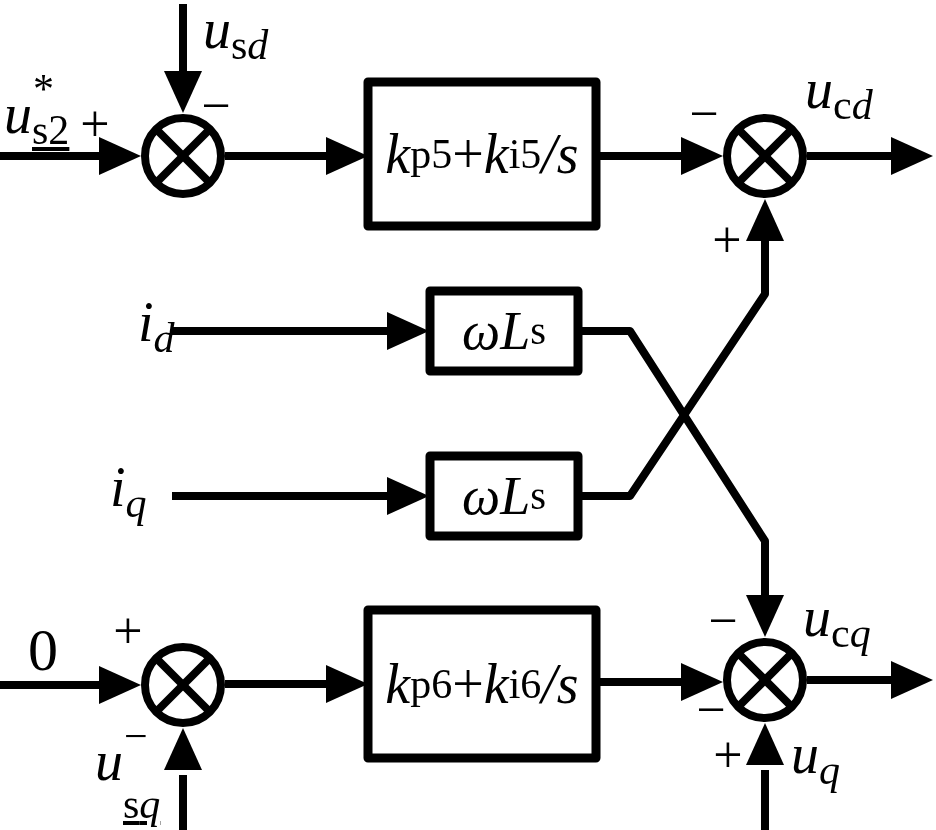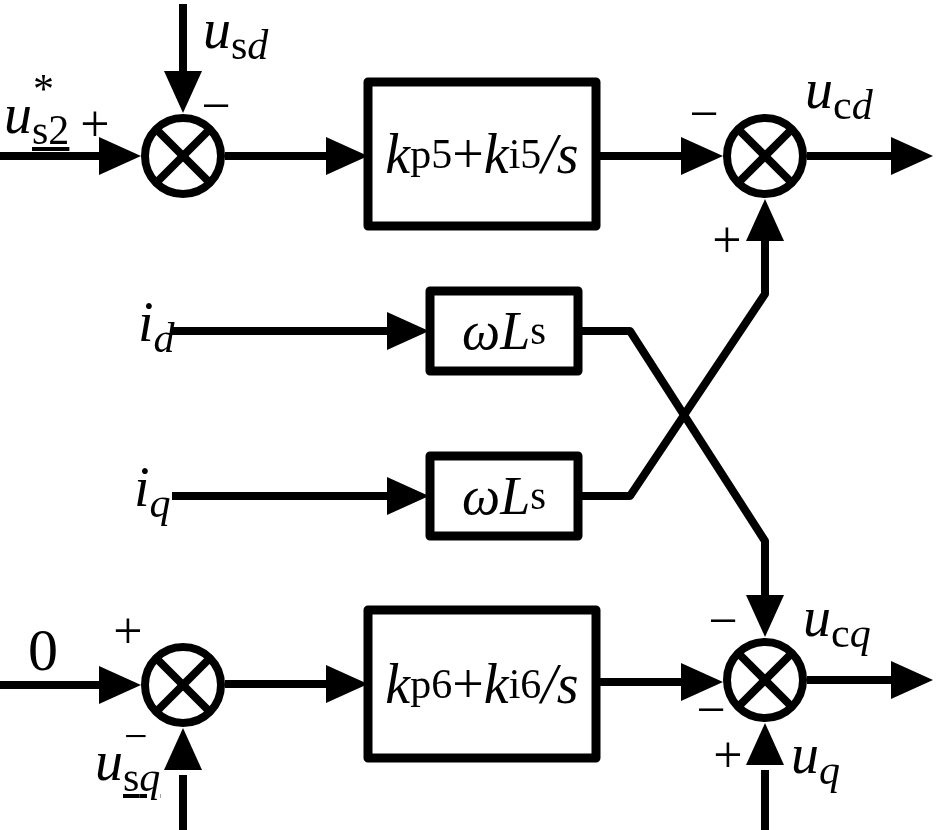--- a/index.html
+++ b/index.html
@@ -143,30 +143,30 @@
   </div>
 
   <div class="lbl" style="left:203px; top:1px;">
     <span class="it">u</span><span class="sb rm">s</span><span class="sb it">d</span>
   </div>
 
   <div class="lbl" style="left:122px; top:294px;margin-left:16px;">
     <span class="it">i</span><span class="sb it">d</span>
   </div>
 
-  <div class="lbl" style="left:134px; top:459px;">
+  <div class="lbl" style="left:110px; top:459px;">
     <span class="it">i</span><span class="sb it">q</span>
   </div>
 
   <div class="lbl rm" style="left:28px; top:620px; font-style:normal; font-size:60px;">
     <span class="rm">0</span>
   </div>
 
   <div class="lbl" style="left:95px; top:733px;">
-    <span class="it">u</span><span class="stack"><span class="sup rm">−</span><span class="ssub" style="white-space:nowrap;"><span class="rm">s</span><span class="it">q</span></span></span>
+    <span class="it">u</span><span class="stack"><span class="sup rm">−</span><span class="ssub" style="white-space:nowrap;margin-top:27px;"><span class="rm">s</span><span class="it">q</span></span></span>
   </div>
 
   <div class="lbl" style="left:791px; top:726px;">
     <span class="it">u</span><span class="sb it">q</span>
   </div>
 
   <div class="lbl" style="left:803px; top:589px;">
     <span class="it">u</span><span class="sb rm">c</span><span class="sb it">q</span>
   </div>
 

